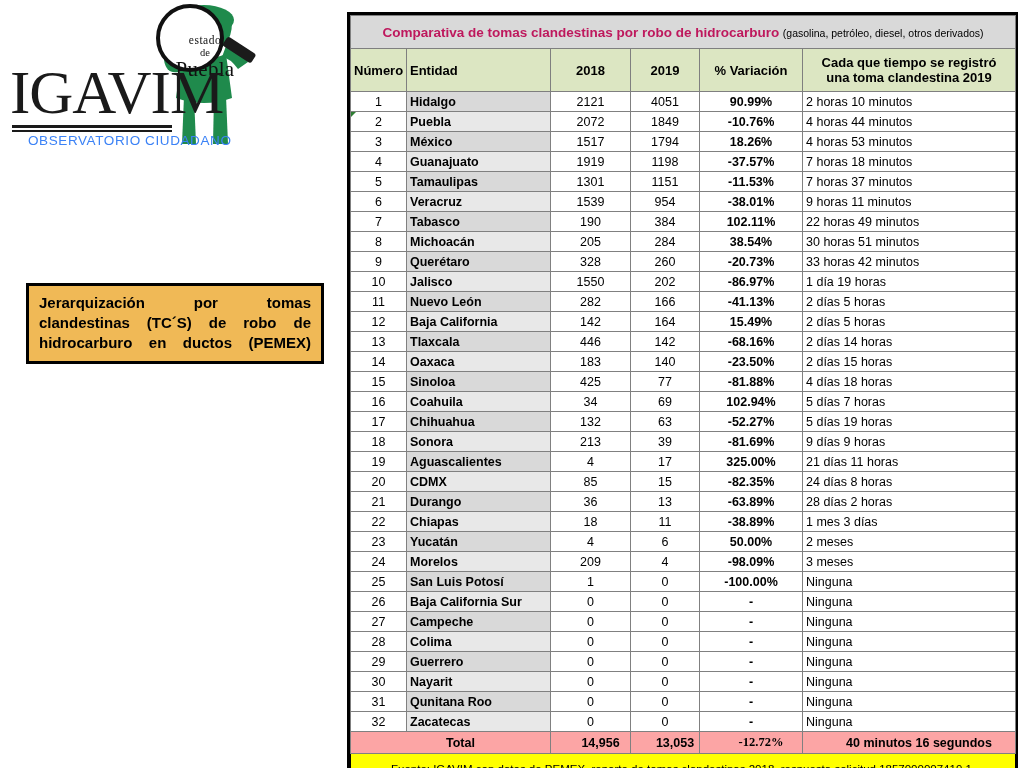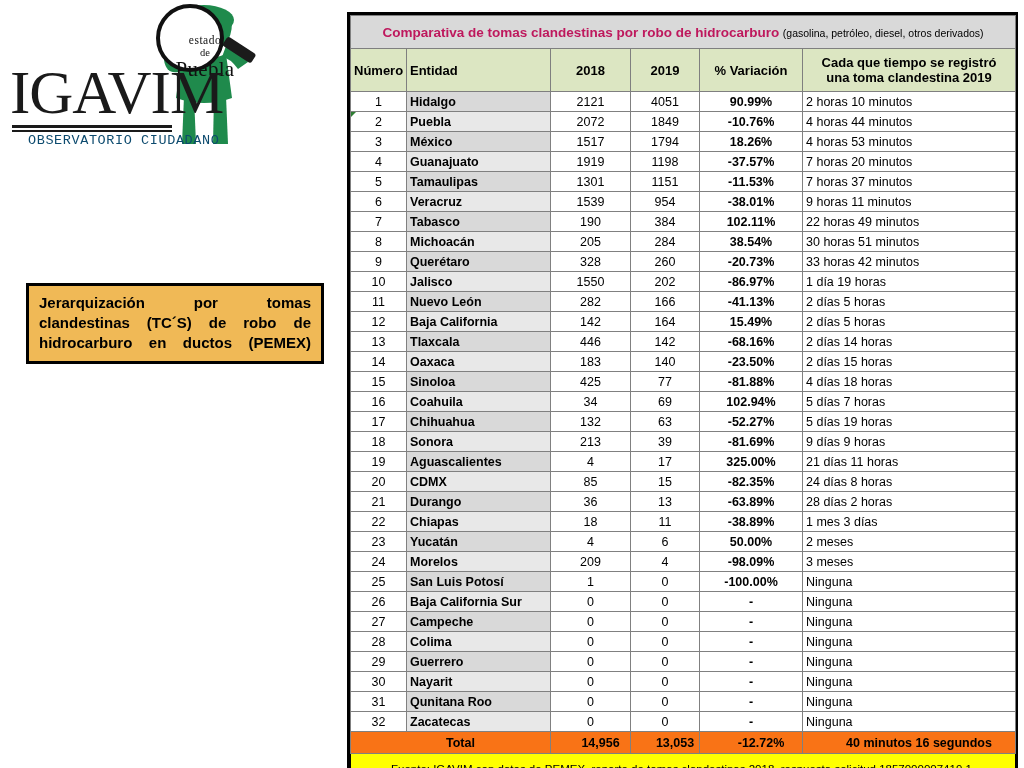--- a/index.html
+++ b/index.html
@@ -45,24 +45,24 @@
   }
   #logo-rule-2 {
     position: absolute;
     left: 4px; top: 126px;
     width: 160px; height: 2px;
     background: #1a1a1a;
   }
   #logo-sub {
     position: absolute;
     left: 20px; top: 129px;
-    font-family: Liberation Mono, monospace;
+    font-family: Liberation Sans, sans-serif;
     font-size: 13.5px;
     letter-spacing: 0.6px;
-    color: #0c4a6e;
+    color: #3b82f6;
     white-space: nowrap;
   }
   #logo-figure {
     position: absolute;
     left: 148px; top: 0px;
     width: 110px; height: 150px;
   }
   #glass-text {
     position: absolute;
     left: 160px; top: 12px;
@@ -162,29 +162,29 @@
   td.c-time { text-align: left; background:#ffffff; padding-left: 4px; font-size: 12.5px; border-radius: 9px; }
 
   tr.alt td.c-ent { background: #e8e8e8; }
 
   .pos { color: #c00000; }
   .neg { color: #00a650; }
   .dash { color: #c8a93a; }
 
   
   tr.total td {
-    background: #f97316;
+    background: #fca5a5;
     font-weight: bold;
     border-top: 1px solid #595959;
     height: 21px;
     padding-left: 23px;
   }
   td.t-label { text-align: center; font-size: 13.5px; }
   td.t-ctr   { text-align: center; font-size: 13px; }
-  td.t-var   { text-align: center; font-size: 12.5px; }
+  td.t-var   { text-align: center; font-size: 12.5px; font-family: Liberation Serif, serif; }
   td.t-time  { text-align: center; font-size: 12.5px; padding-left: 4px; }
 
   
   #source-cell {
     background: #ffff00;
     border: 1px solid #000;
     text-align: center;
     height: 40px;
     white-space: normal;
     padding: 3px 14px;
@@ -303,21 +303,21 @@
           <td class="c-num2">1794</td>
           <td class="c-var pos">18.26%</td>
           <td class="c-time">4 horas 53 minutos</td>
         </tr>
         <tr class="alt">
           <td class="c-num">4</td>
           <td class="c-ent">Guanajuato</td>
           <td class="c-num2">1919</td>
           <td class="c-num2">1198</td>
           <td class="c-var neg">-37.57%</td>
-          <td class="c-time">7 horas 20 minutos</td>
+          <td class="c-time">7 horas 18 minutos</td>
         </tr>
         <tr>
           <td class="c-num">5</td>
           <td class="c-ent">Tamaulipas</td>
           <td class="c-num2">1301</td>
           <td class="c-num2">1151</td>
           <td class="c-var neg">-11.53%</td>
           <td class="c-time">7 horas 37 minutos</td>
         </tr>
         <tr class="alt">

